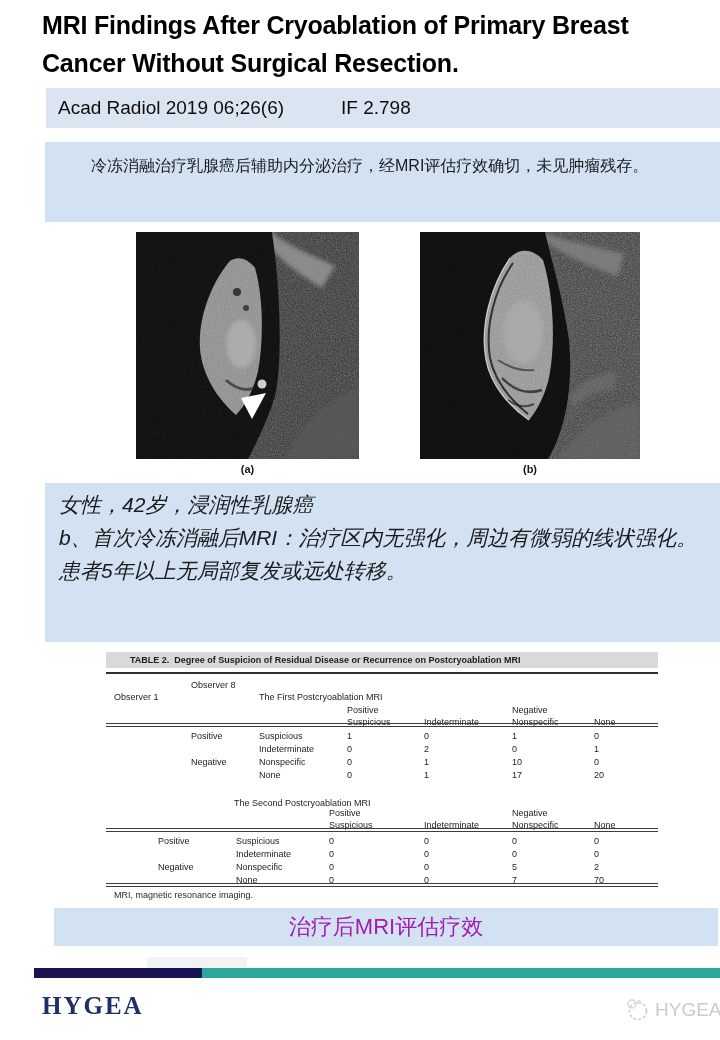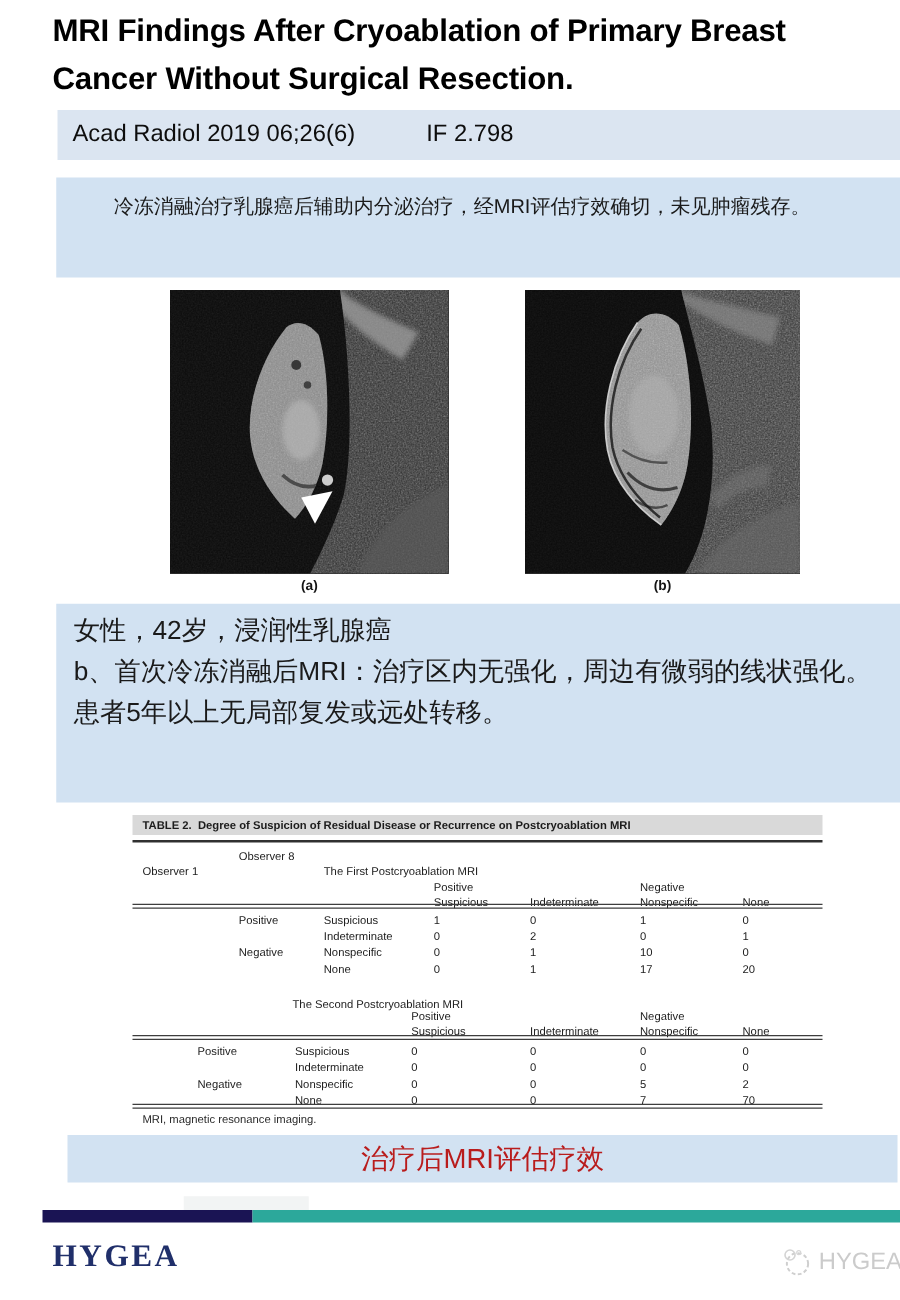--- a/index.html
+++ b/index.html
@@ -11,40 +11,40 @@
          white-space:pre-line;letter-spacing:-0.2px;}
 
   .citebar{position:absolute;left:22px;top:88px;width:676px;height:40px;
            background:#dbe5f1;display:flex;align-items:center;font-size:19px;color:#0d0d0d;}
   .citebar .journal{margin-left:12px;width:283px;}
 
   .bluebox{position:absolute;left:21px;width:677px;background:#d2e2f2;color:#1a1a1a;box-sizing:border-box;}
   .box1{top:142px;height:80px;padding:7px 14px 0 14px;font-size:16px;line-height:34px;}
   .box1 p{margin:0;text-indent:2em;}
   .box2{top:483px;height:159px;padding:5px 14px 0 14px;font-size:21px;line-height:33px;}
-  .box2 p{margin:0;}
+  .box2 p{margin:0;font-style:italic;}
 
   figure{position:absolute;margin:0;}
   .fig-a{left:112px;top:232px;width:223px;}
   .fig-b{left:396px;top:232px;width:220px;}
   figcaption{text-align:center;font-weight:bold;font-size:11px;color:#141414;margin-top:4px;}
   .mri{display:block;background:#0b0b0b;}
 
   .tablewrap{position:absolute;left:82px;top:652px;width:552px;height:250px;
              font-size:9px;color:#1c1c1c;background:#fff;}
   .tbar{position:absolute;left:0;top:0;width:552px;height:16px;background:#d9d9d9;
-        font-weight:bold;line-height:16px;padding-left:8px;box-sizing:border-box;white-space:pre;}
+        font-weight:bold;line-height:16px;padding-left:24px;box-sizing:border-box;white-space:pre;}
   .trule{position:absolute;left:0;top:20px;width:552px;height:2px;background:#303030;}
   .dbl{position:absolute;left:0;width:552px;height:4px;box-sizing:border-box;
        border-top:1px solid #3d3d3d;border-bottom:1px solid #3d3d3d;}
   .tcell{position:absolute;white-space:nowrap;line-height:10px;}
   .tfoot{position:absolute;left:8px;top:238px;color:#2a2a2a;}
 
   .conclusion{position:absolute;left:30px;top:908px;width:664px;height:38px;background:#d2e2f2;
-              text-align:center;line-height:38px;font-size:22px;color:#b91c1c;}
+              text-align:center;line-height:38px;font-size:22px;color:#a21caf;}
 
   .artifact{position:absolute;left:123px;top:957px;width:100px;height:11px;background:#f2f4f4;}
   .bar-navy{position:absolute;left:10px;top:968px;width:168px;height:10px;background:#1a1454;}
   .bar-teal{position:absolute;left:178px;top:968px;width:532px;height:10px;background:#2ca89b;}
 
   .brand{position:absolute;left:18px;top:992px;font-family:"Liberation Serif",serif;
          font-weight:bold;font-size:25px;letter-spacing:2px;color:#202f6a;}
 
   .watermark{position:absolute;left:600px;top:997px;display:flex;align-items:center;gap:5px;
              color:#cbcbcb;font-size:19px;}

